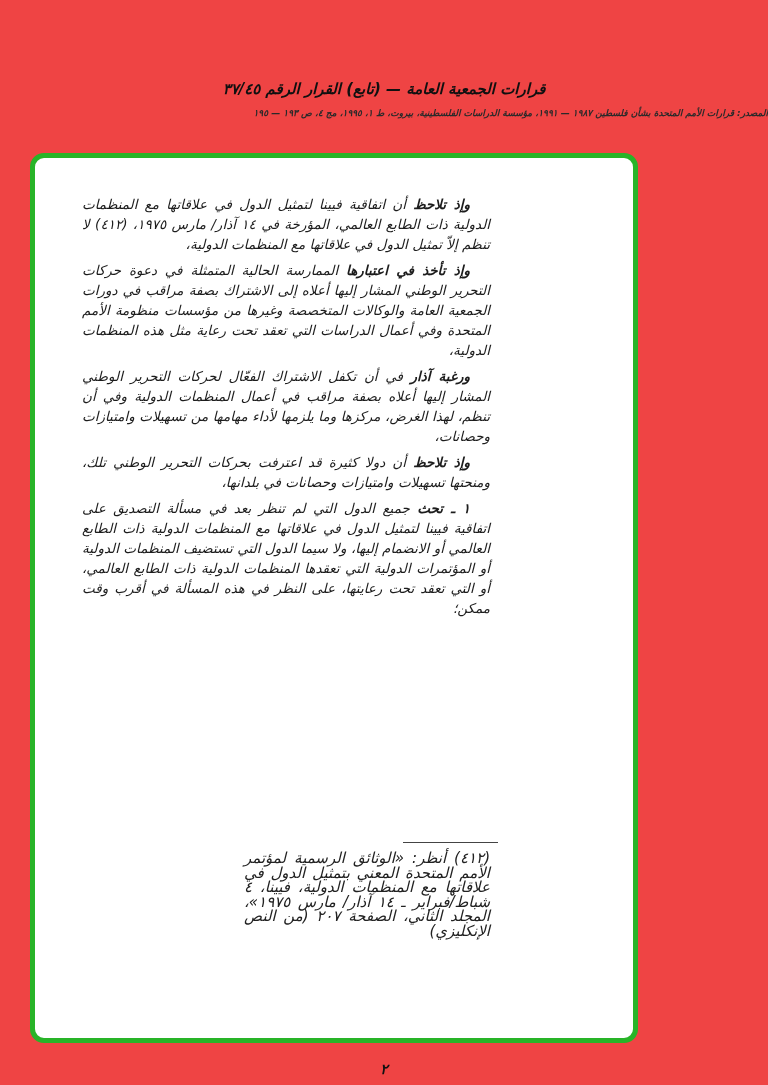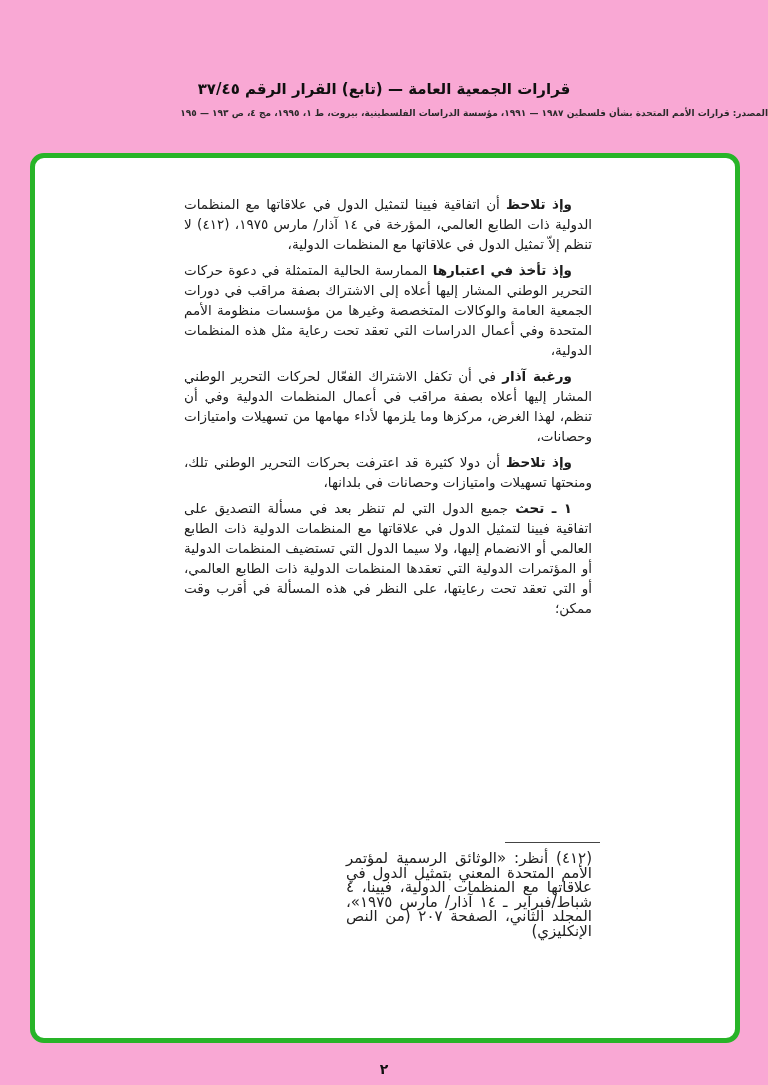--- a/index.html
+++ b/index.html
@@ -1,29 +1,29 @@
 <!DOCTYPE html>
 <html><head>
 <meta charset="utf-8">
 <style>
   html,body { margin:0; padding:0; background:#ffffff; }
   .page {
-    position:relative; width:768px; height:1085px; background:#f9a8d4;
-    font-family:"DejaVu Sans", sans-serif; overflow:hidden; color:#1c1c1c;
+    position:relative; width:768px; height:1085px; background:#ef4444;
+    font-family:"DejaVu Sans", sans-serif; overflow:hidden; color:#1c1c1c;font-style:italic;
   }
   .doc-title {
     position:absolute; top:80px; left:0; right:0; text-align:center;
     direction:rtl; font-size:15px; font-weight:bold; color:#101010;
   }
   .source-line {
     position:absolute; top:108px; left:0; right:0; text-align:right;
     direction:rtl; font-size:9px; font-weight:bold; color:#2a2a2a;
   }
   .frame {
-    position:absolute; left:30px; top:153px; width:710px; height:890px;
+    position:absolute; left:30px; top:153px; width:608px; height:890px;
     border:5px solid #28b428; border-radius:14px; box-sizing:border-box;
     background:#ffffff;
   }
   .content {
     position:absolute; top:36px; right:143px; width:408px;
     direction:rtl; text-align:justify; font-size:13.5px; line-height:20px;
     color:#1c1c1c;
   }
   .content p { margin:0 0 6px 0; text-indent:20px; }
   .lead { font-weight:bold; }

